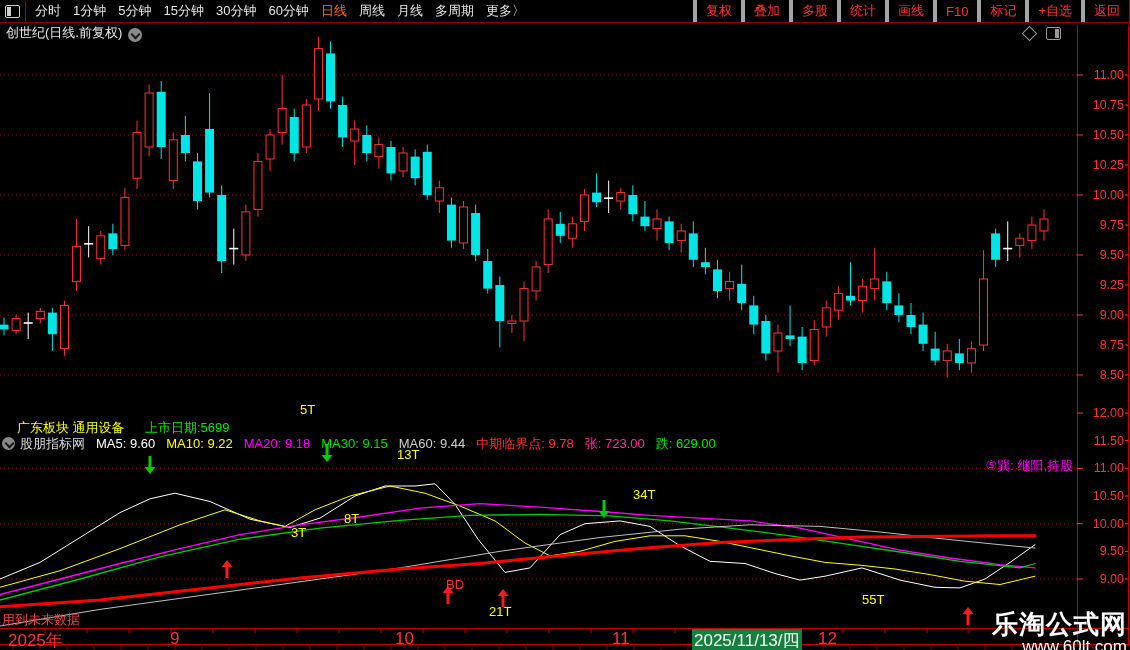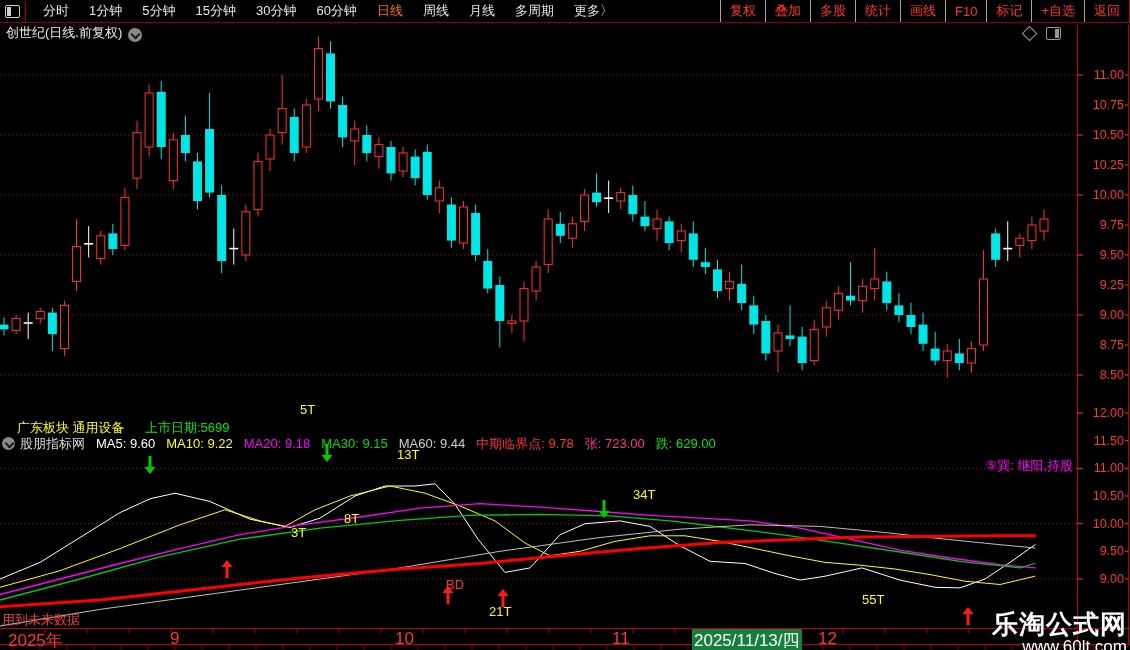--- a/index.html
+++ b/index.html
@@ -6,24 +6,24 @@
   #app{position:relative;width:1130px;height:650px;background:#000;overflow:hidden;
        font-family:"Liberation Sans","DejaVu Sans",sans-serif;}
   
   .toolbar{position:absolute;top:0;left:0;width:1130px;height:22px;display:flex;
            justify-content:space-between;align-items:center;border-bottom:1px solid #8f0000;
            font-size:13px;color:#e6e6e6;z-index:4;background:#000;}
   .tleft{display:flex;align-items:center;height:100%;}
   .win-icon{width:13px;height:11px;border:1px solid #cfcfcf;border-radius:2px;margin:0 5px;position:relative;flex:0 0 auto;}
   .win-icon::after{content:"";position:absolute;left:1px;top:1px;bottom:1px;width:4px;background:#cfcfcf;}
   .tsep{width:1px;height:21px;background:#b40000;margin-right:9px;flex:0 0 auto;}
-  .titem{margin-right:12px;white-space:nowrap;cursor:default;margin-left:8px;}
+  .titem{margin-right:12px;white-space:nowrap;cursor:default;}
   .titem.active{color:#f97316;}
   .tright{display:flex;align-items:stretch;height:100%;}
-  .rtitem{color:#ff3434;padding:0 9px;display:flex;align-items:center;border-left:1px solid #a3a3a3;white-space:nowrap;cursor:default;}
+  .rtitem{color:#ff3434;padding:0 9px;display:flex;align-items:center;border-left:4px solid #a3a3a3;white-space:nowrap;cursor:default;}
   .rtitem:last-child{border-right:1px solid #b40000;}
   
   .titlerow{position:absolute;top:24px;left:6px;height:18px;display:flex;align-items:flex-end;
             color:#e8e8e8;font-size:13px;z-index:4;white-space:nowrap;}
   .chev{display:inline-block;width:14px;height:14px;border-radius:50%;background:#8a8a8a;position:relative;margin-left:6px;flex:0 0 auto;}
   .chev::after{content:"";position:absolute;left:4px;top:3px;width:5px;height:5px;
                border-right:2px solid #1a1a1a;border-bottom:2px solid #1a1a1a;transform:rotate(45deg);}
   .cornericons{position:absolute;top:27px;left:1024px;display:flex;align-items:center;gap:11px;z-index:4;}
   .diamond{width:9px;height:9px;border:1px solid #9a9a9a;transform:rotate(45deg);}
   .win-icon.gray{border-color:#9a9a9a;margin:0;}

